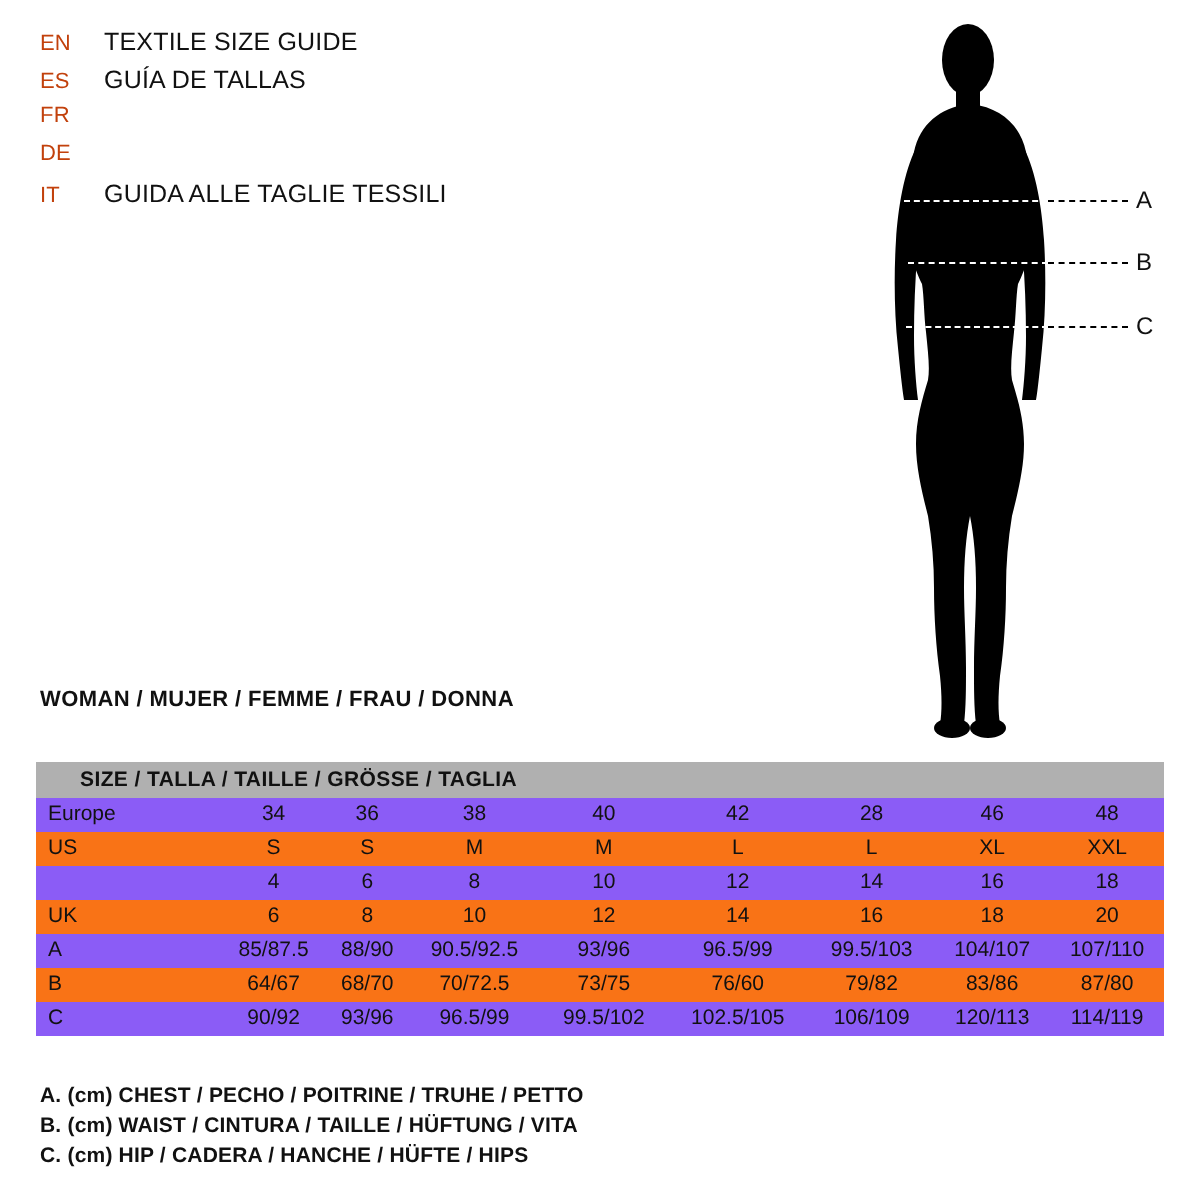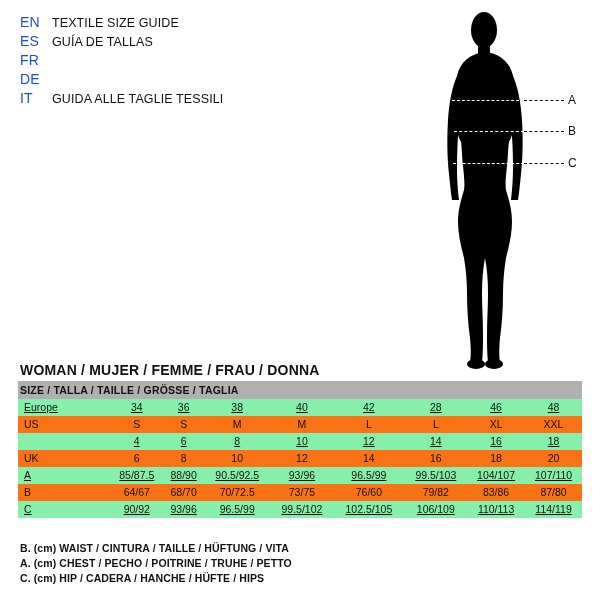--- a/index.html
+++ b/index.html
@@ -33,22 +33,22 @@
     display: flex;
     align-items: baseline;
     height: 19px;
     font-size: 12.5px;
     letter-spacing: 0.1px;
     color: #111;
   }
   .lang-code {
     width: 32px;
     flex: 0 0 32px;
-    font-size: 14px;
-    color: #1d4ed8;
+    font-size: 11px;
+    color: #c2410c;
   }
   .lang-text {
     font-size: 12.5px;
     color: #111;
   }
 
   
   .figure-wrap {
     position: absolute;
     left: 420px;
@@ -73,22 +73,22 @@
     position: absolute;
     font-size: 12px;
     color: #111;
     font-family: "Liberation Sans", sans-serif;
   }
 
   
   .woman-title {
     position: absolute;
     left: 20px;
-    top: 362px;
-    font-size: 14px;
+    top: 344px;
+    font-size: 11px;
     font-weight: bold;
     color: #111;
     letter-spacing: 0.2px;
   }
 
   
   .table-wrap {
     position: absolute;
     left: 18px;
     top: 381px;
@@ -110,28 +110,27 @@
   }
   table.size-table td.rowlabel {
     text-align: left;
     padding-left: 6px;
     width: 86px;
   }
   tr.head-row td {
     background: #b0b0b0;
     font-weight: bold;
     text-align: left;
-    padding-left: 2px;
+    padding-left: 22px;
     letter-spacing: 0.2px;
     height: 18px;
     line-height: 18px;
   }
   tr.shaded td {
-    background: #86efac;
-    text-decoration: underline;
+    background: #8b5cf6;
   }
   tr.plain td {
     background: #f97316;
   }
 
   
   .legend {
     position: absolute;
     left: 20px;
     top: 541px;
@@ -313,26 +312,26 @@
         </tr>
 
         <tr class="shaded">
           <td class="rowlabel">C</td>
           <td>90/92</td>
           <td>93/96</td>
           <td>96.5/99</td>
           <td>99.5/102</td>
           <td>102.5/105</td>
           <td>106/109</td>
-          <td>110/113</td>
+          <td>120/113</td>
           <td>114/119</td>
         </tr>
       </tbody>
     </table>
   </div>
 
   <div class="legend">
+    <div class="legend-row">A. (cm) CHEST / PECHO / POITRINE / TRUHE / PETTO</div>
     <div class="legend-row">B. (cm) WAIST / CINTURA / TAILLE / HÜFTUNG / VITA</div>
-    <div class="legend-row">A. (cm) CHEST / PECHO / POITRINE / TRUHE / PETTO</div>
     <div class="legend-row">C. (cm) HIP / CADERA / HANCHE / HÜFTE / HIPS</div>
   </div>
 
 </div>
 
 </body></html>

